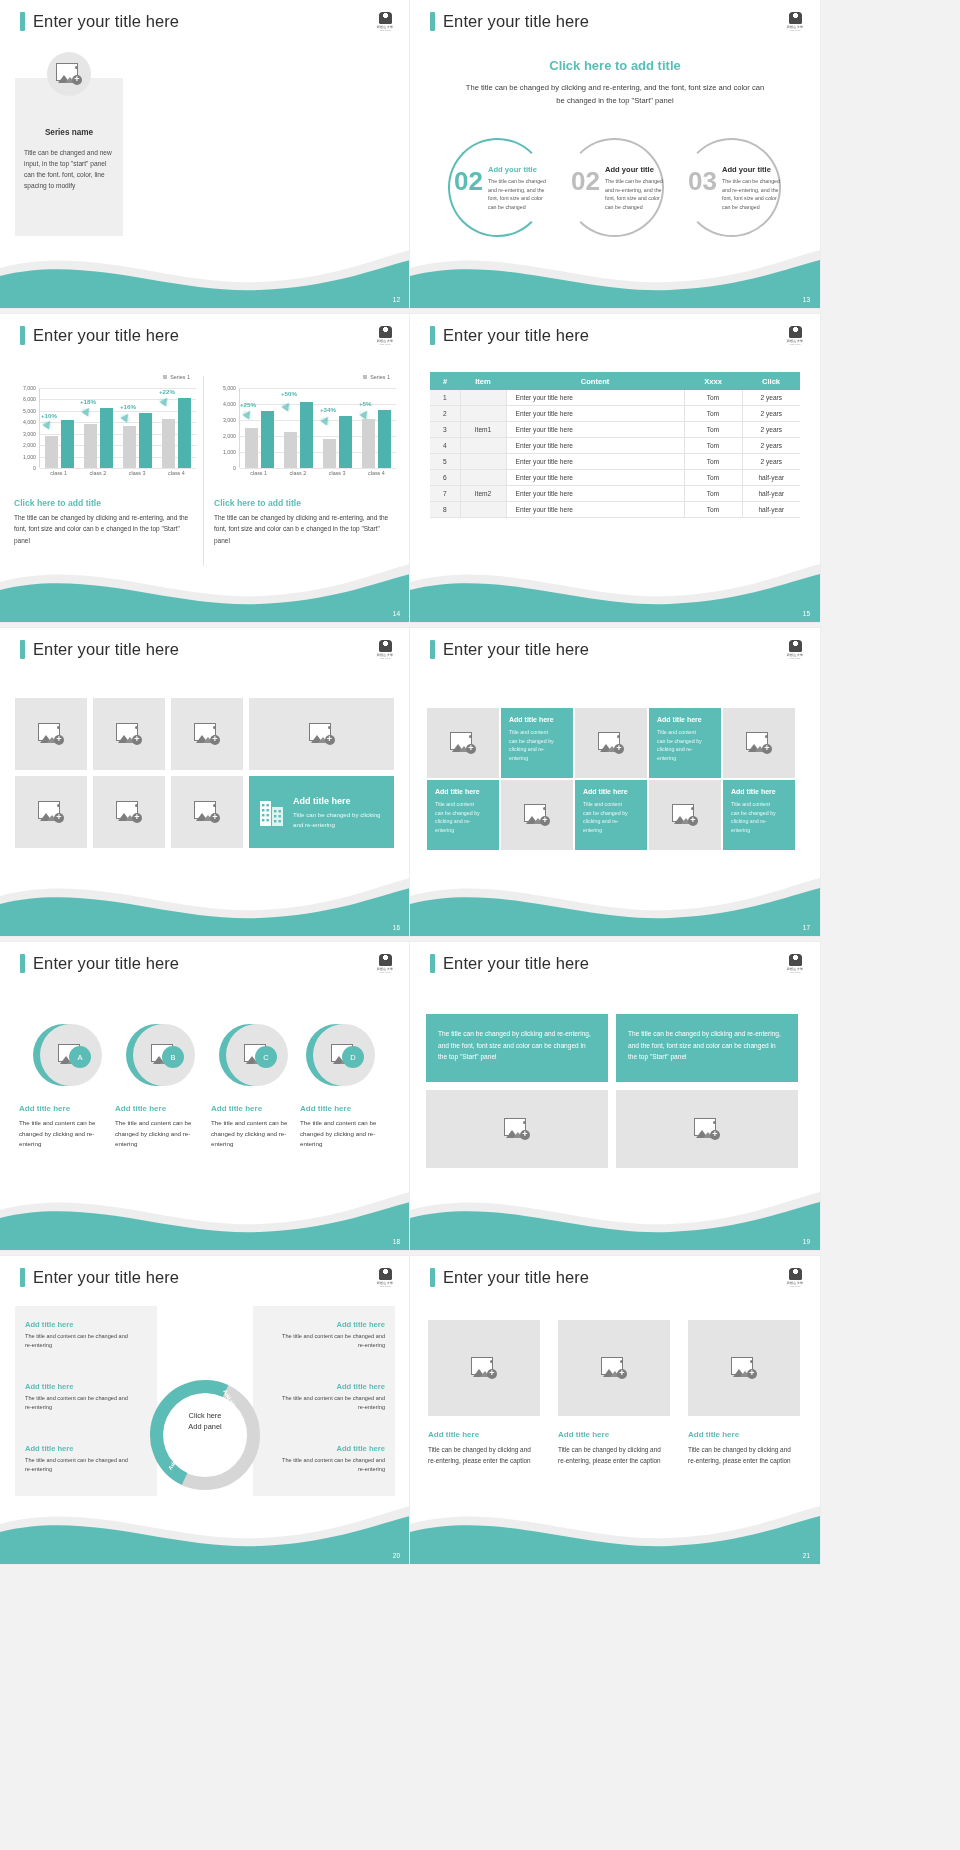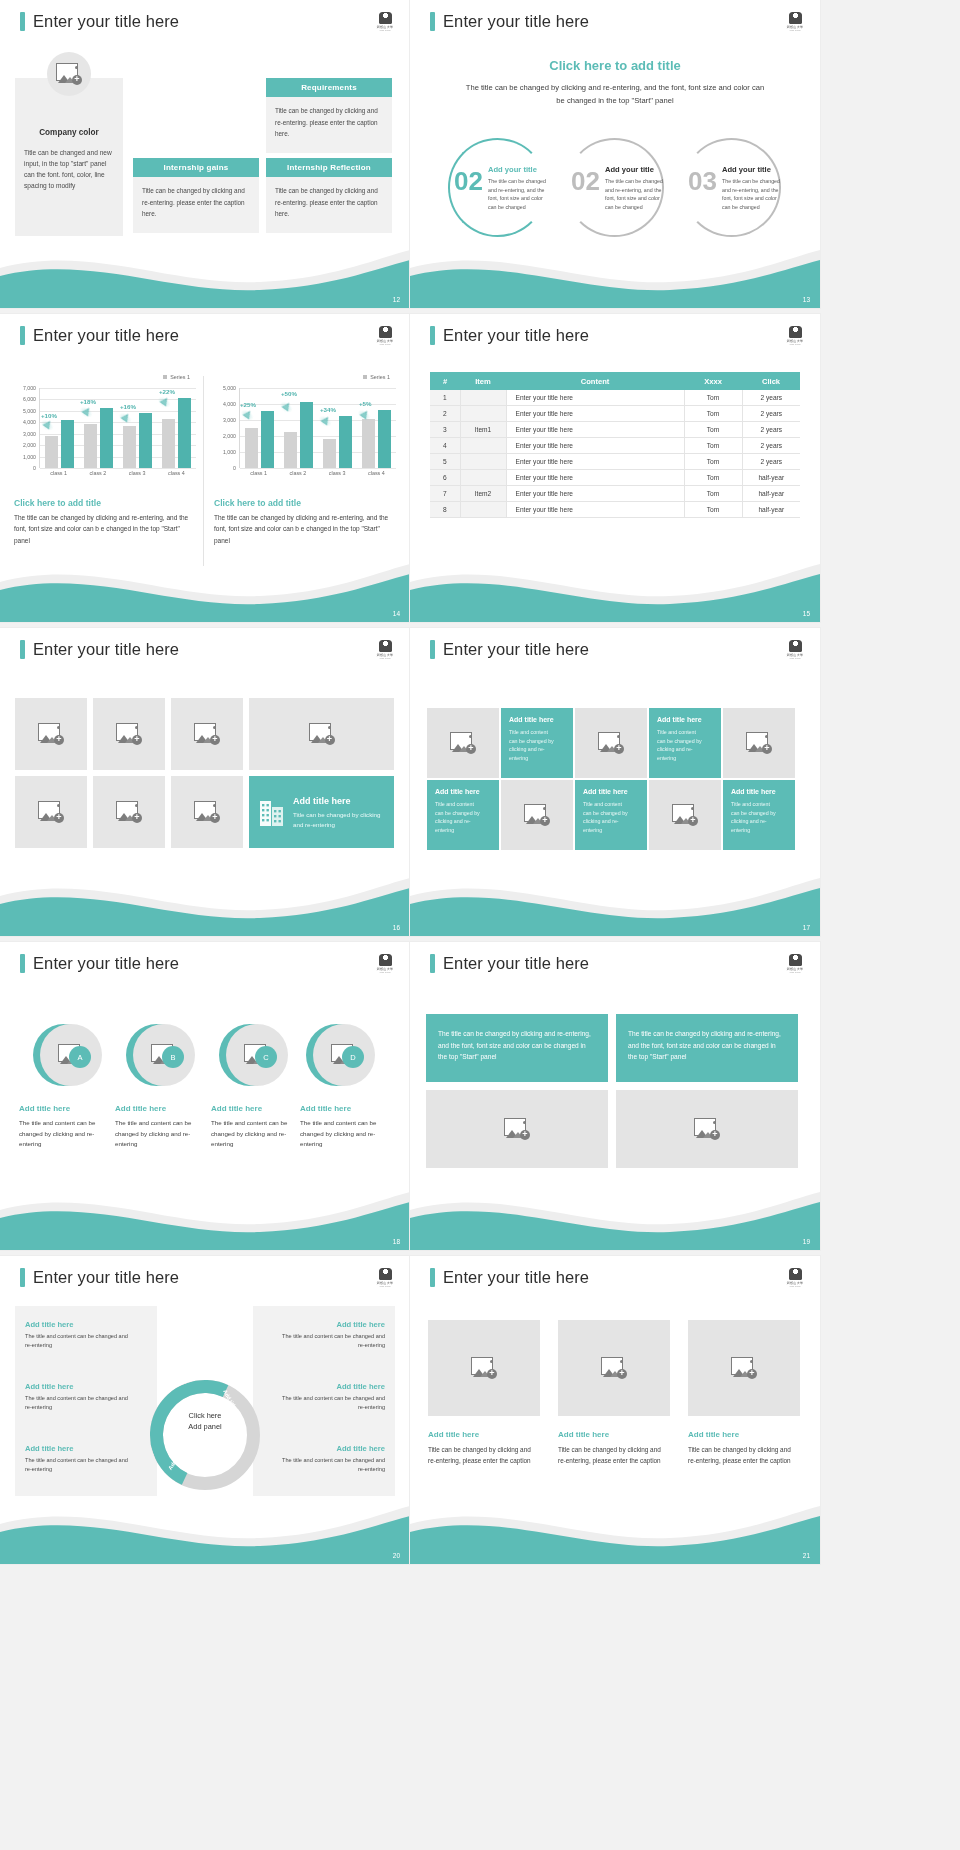--- a/index.html
+++ b/index.html
@@ -166,35 +166,23 @@
     <div class="s12-left"></div>
     <div class="s12-circ">
       <span class="ph">
         <span class="frame"></span>
           <span class="mount"></span>
           <span class="mount2"></span>
           <span class="sun"></span>
           <span class="plus">+</span>
       </span>
     </div>
-    <div class="s12-cname">Company color</div>
+    <div class="s12-cname">Series name</div>
     <div class="s12-ctext">Title can be changed and new input, in the top "start" panel can the font. font, color, line spacing to modify</div>
 
-    <div class="s12-card" style="left:266px;top:78px;">
-      <div class="hd">Requirements</div>
-      <div class="bd">Title can be changed by clicking and re-entering. please enter the caption here.</div>
-    </div>
-    <div class="s12-card" style="left:133px;top:158px;">
-      <div class="hd">Internship gains</div>
-      <div class="bd">Title can be changed by clicking and re-entering. please enter the caption here.</div>
-    </div>
-    <div class="s12-card" style="left:266px;top:158px;">
-      <div class="hd">Internship Reflection</div>
-      <div class="bd">Title can be changed by clicking and re-entering. please enter the caption here.</div>
-    </div>
 
     <svg class="wave" viewBox="0 0 410 66" preserveAspectRatio="none">
       <path d="M0,26 C90,2 170,44 260,40 C330,37 372,18 410,8 L410,66 L0,66 Z" fill="#eeeeee"></path>
       <path d="M0,34 C90,12 170,52 260,48 C330,45 372,28 410,18 L410,66 L0,66 Z" fill="#5cbcb6"></path>
     </svg>
     <div class="page-no">12</div>
   </div>
 
   <div class="slide" style="left:410px;top:0;">
     <div class="s-title">

